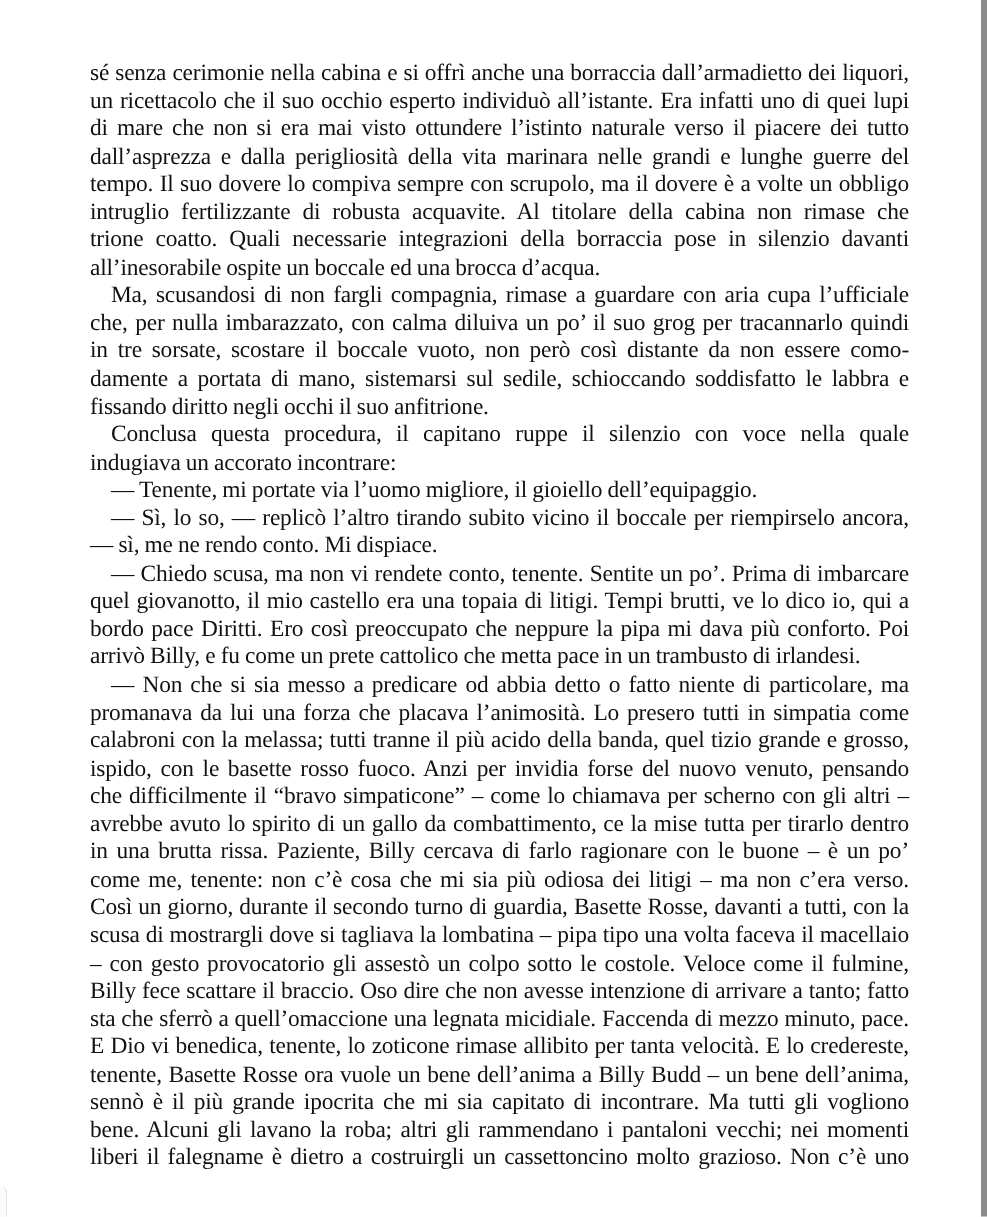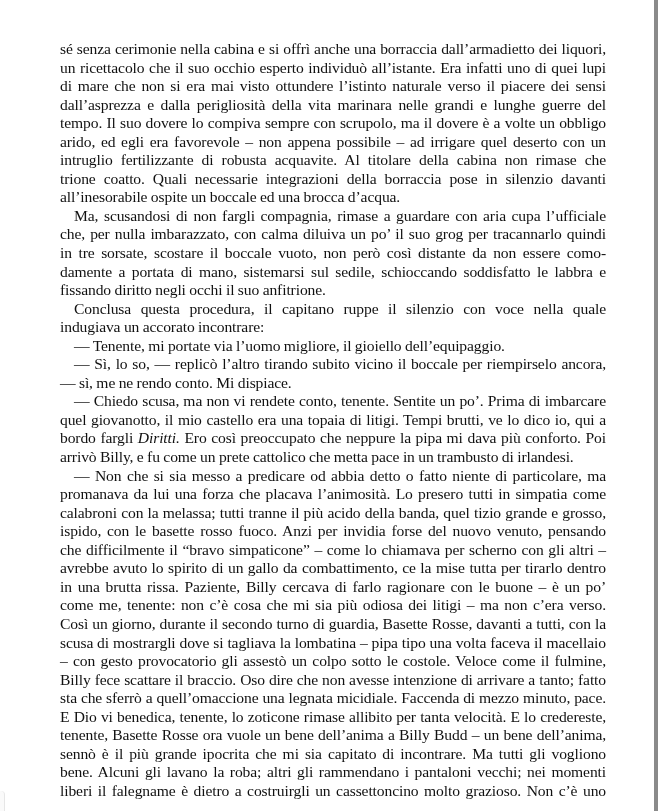--- a/index.html
+++ b/index.html
@@ -11,56 +11,55 @@
   .page {
     position: absolute; left: 60px; top: 40px; width: 546px;
     font-size: 15.6px; line-height: 18.55px;
   }
   .line {
     display: block; white-space: nowrap; text-align: justify; text-align-last: justify;
     height: 18.55px; overflow: visible; word-spacing: -0.3px; letter-spacing: -0.12px;
   }
   .line.last { text-align-last: left; }
   .line.indent { padding-left: 14px; }
-  .ital { font-style: italic; }
+  .ital { }
   .edge-bar {
     position: absolute; right: 0; top: 0; width: 4px; height: 811px; background: #8a8a8a;
   }
   .corner {
     position: absolute; left: 0; bottom: 0; width: 4px; height: 20px;
     border-top-right-radius: 4px; border-right: 1px solid #e6e6e6; background: #fafafa;
   }
 </style>
 </head>
 <body>
 
 <div class="page">
   <div id="text-body">
       <div class="line">sé senza cerimonie nella cabina e si offrì anche una borraccia dall’armadietto dei liquori,</div>
       <div class="line">un ricettacolo che il suo occhio esperto individuò all’istante. Era infatti uno di quei lupi</div>
-      <div class="line">di mare che non si era mai visto ottundere l’istinto naturale verso il piacere dei sensi</div>
+      <div class="line">di mare che non si era mai visto ottundere l’istinto naturale verso il piacere dei tutto</div>
       <div class="line">dall’asprezza e dalla perigliosità della vita marinara nelle grandi e lunghe guerre del</div>
       <div class="line">tempo. Il suo dovere lo compiva sempre con scrupolo, ma il dovere è a volte un obbligo</div>
-      <div class="line">arido, ed egli era favorevole – non appena possibile – ad irrigare quel deserto con un</div>
       <div class="line">intruglio fertilizzante di robusta acquavite. Al titolare della cabina non rimase che</div>
       <div class="line">trione coatto. Quali necessarie integrazioni della borraccia pose in silenzio davanti</div>
       <div class="line last">all’inesorabile ospite un boccale ed una brocca d’acqua.</div>
       <div class="line indent">Ma, scusandosi di non fargli compagnia, rimase a guardare con aria cupa l’ufficiale</div>
       <div class="line">che, per nulla imbarazzato, con calma diluiva un po’ il suo grog per tracannarlo quindi</div>
       <div class="line">in tre sorsate, scostare il boccale vuoto, non però così distante da non essere como-</div>
       <div class="line">damente a portata di mano, sistemarsi sul sedile, schioccando soddisfatto le labbra e</div>
       <div class="line last">fissando diritto negli occhi il suo anfitrione.</div>
       <div class="line indent">Conclusa questa procedura, il capitano ruppe il silenzio con voce nella quale</div>
       <div class="line last">indugiava un accorato incontrare:</div>
       <div class="line last indent">— Tenente, mi portate via l’uomo migliore, il gioiello dell’equipaggio.</div>
       <div class="line indent">— Sì, lo so, — replicò l’altro tirando subito vicino il boccale per riempirselo ancora,</div>
       <div class="line last">— sì, me ne rendo conto. Mi dispiace.</div>
       <div class="line indent">— Chiedo scusa, ma non vi rendete conto, tenente. Sentite un po’. Prima di imbarcare</div>
       <div class="line">quel giovanotto, il mio castello era una topaia di litigi. Tempi brutti, ve lo dico io, qui a</div>
-      <div class="line"><span>bordo fargli </span><span class="ital">Diritti.</span><span> Ero così preoccupato che neppure la pipa mi dava più conforto. Poi</span></div>
+      <div class="line"><span>bordo pace </span><span class="ital">Diritti.</span><span> Ero così preoccupato che neppure la pipa mi dava più conforto. Poi</span></div>
       <div class="line last">arrivò Billy, e fu come un prete cattolico che metta pace in un trambusto di irlandesi.</div>
       <div class="line indent">— Non che si sia messo a predicare od abbia detto o fatto niente di particolare, ma</div>
       <div class="line">promanava da lui una forza che placava l’animosità. Lo presero tutti in simpatia come</div>
       <div class="line">calabroni con la melassa; tutti tranne il più acido della banda, quel tizio grande e grosso,</div>
       <div class="line">ispido, con le basette rosso fuoco. Anzi per invidia forse del nuovo venuto, pensando</div>
       <div class="line">che difficilmente il “bravo simpaticone” – come lo chiamava per scherno con gli altri –</div>
       <div class="line">avrebbe avuto lo spirito di un gallo da combattimento, ce la mise tutta per tirarlo dentro</div>
       <div class="line">in una brutta rissa. Paziente, Billy cercava di farlo ragionare con le buone – è un po’</div>
       <div class="line">come me, tenente: non c’è cosa che mi sia più odiosa dei litigi – ma non c’era verso.</div>
       <div class="line">Così un giorno, durante il secondo turno di guardia, Basette Rosse, davanti a tutti, con la</div>

